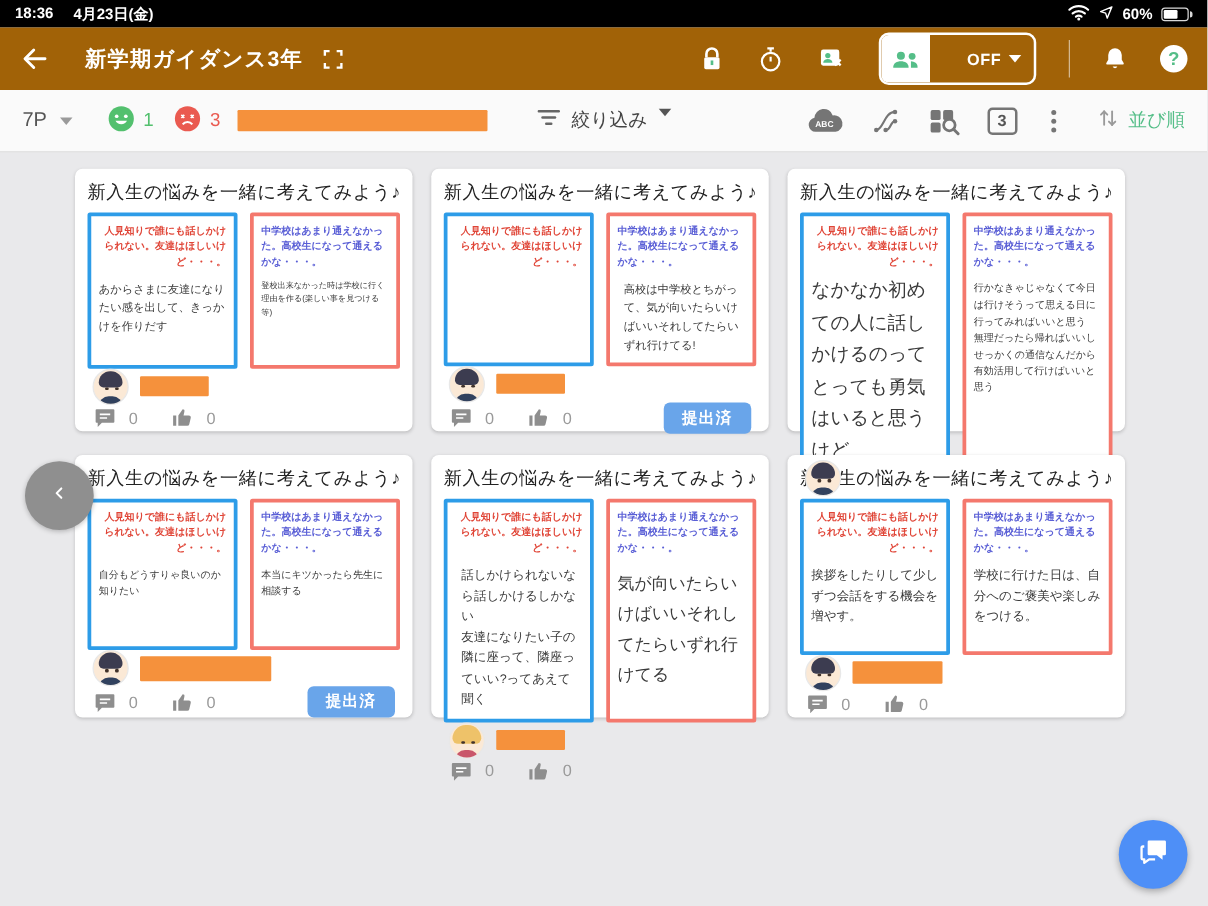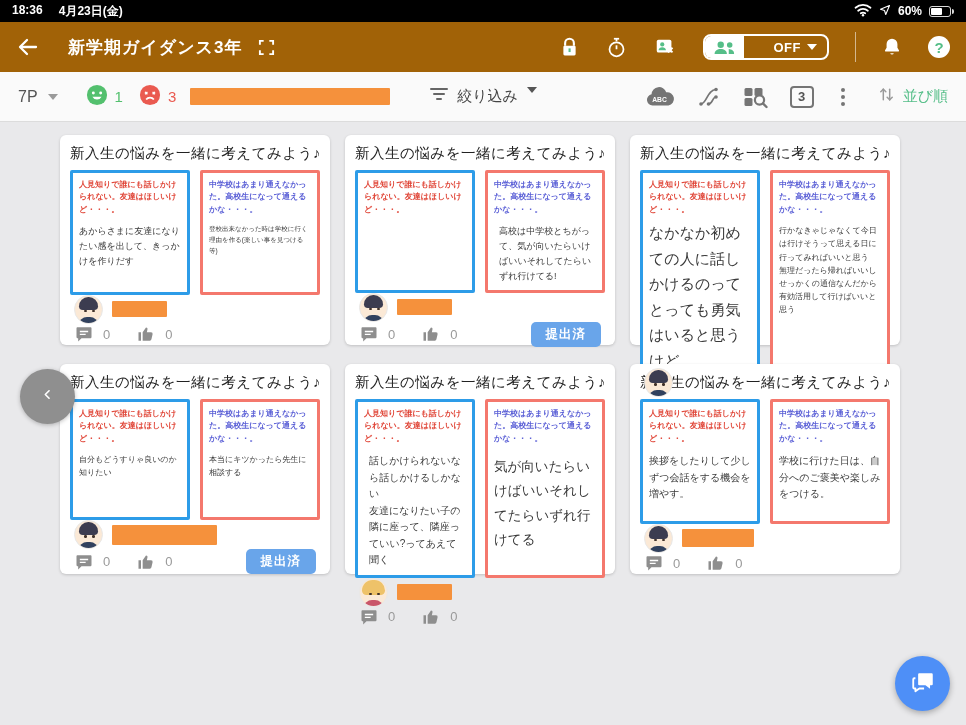--- a/index.html
+++ b/index.html
@@ -14,21 +14,21 @@
   .battery { width:22px; height:11px; border:1px solid rgba(255,255,255,.85); border-radius:3px; padding:1px; display:inline-block; }
   .battery .level { display:block; width:60%; height:100%; background:#fff; border-radius:1px; }
   .battery-nub { width:2px; height:5px; background:rgba(255,255,255,.85); border-radius:0 2px 2px 0; margin-left:-6px; }
 
   
   .app-header { height:50px; background:#a16207; display:flex; align-items:center; padding:0 16px; color:#fff; }
   .hdr-btn { display:flex; align-items:center; justify-content:center; cursor:pointer; }
   .app-title { font-size:17px; font-weight:bold; margin-left:28px; letter-spacing:1px; }
   .fullscreen { margin-left:16px; }
   .hdr-right { margin-left:auto; display:flex; align-items:center; gap:26px; }
-  .share-toggle { display:flex; border:2px solid #fff; border-radius:8px; overflow:hidden; height:26px;gap:20px; }
+  .share-toggle { display:flex; border:2px solid #fff; border-radius:8px; overflow:hidden; height:42px;gap:20px; }
   .share-toggle .people-seg { background:#fff; height:100%; display:flex; align-items:center; padding:0 7px; }
   .share-toggle .state-seg { display:flex; align-items:center; gap:6px; padding:0 10px; font-weight:bold; font-size:13px; letter-spacing:.5px; }
   .caret-down-w { width:0; height:0; border-left:5px solid transparent; border-right:5px solid transparent; border-top:6px solid #fff; }
   .hdr-divider { width:1px; height:30px; background:rgba(255,255,255,.55); }
   .help-circle { width:22px; height:22px; border-radius:50%; background:#fff; color:#55be88; font-weight:bold; font-size:15px;
     display:flex; align-items:center; justify-content:center; }
 
   
   .toolbar { height:50px; background:#fafafa; border-bottom:1px solid #dcdcdc; display:flex; align-items:center; padding:0 18px; }
   .page-selector { display:flex; align-items:center; gap:10px; font-size:16px; color:#555; cursor:pointer; }
@@ -53,21 +53,21 @@
   .content { position:absolute; top:122px; left:0; right:0; bottom:0; overflow:hidden; padding:13px 0 0 60px; }
   .grid { display:grid; grid-template-columns:repeat(3,270px); gap:19px 15px; }
   .card { width:270px; height:210px; background:#fff; border-radius:6px; box-shadow:0 1px 3px rgba(0,0,0,.18);
     padding:6px 10px 0; display:flex; flex-direction:column; }
   .card-title { font-size:14.5px; font-weight:500; color:#222; text-align:center; letter-spacing:.5px; margin:3px 0 7px; white-space:nowrap; }
   .notes { display:flex; gap:10px; height:198px; }
   .note { flex:1; border-radius:2px; padding:6px 6px; background:#fff; overflow:hidden; cursor:pointer; }
   .note.blue { border:3px solid #2d9ce8; }
   .note.red  { border:3px solid #f4786d; }
   .note-header { font-size:8px; font-weight:bold; line-height:1.55; }
-  .note.blue .note-header { color:#e04537; }
+  .note.blue .note-header { color:#e04537;text-align:right; }
   .note.red  .note-header { color:#5a5fd6; }
   .note-body { margin-top:8px; color:#3a3a3a; line-height:1.65; white-space:pre-line; }
   .fs-xxs { font-size:6.5px; }
   .fs-xs  { font-size:8px; }
   .fs-sm  { font-size:9px; }
   .fs-md  { font-size:10px; }
   .fs-lg15 { font-size:15px; line-height:1.7; margin-top:4px; }
   .fs-lg14 { font-size:13.5px; line-height:1.8; margin-top:10px; }
   .pad-l { padding-left:5px; }
   .card-author { display:flex; align-items:center; gap:9px; height:38px; padding-left:4px; }

